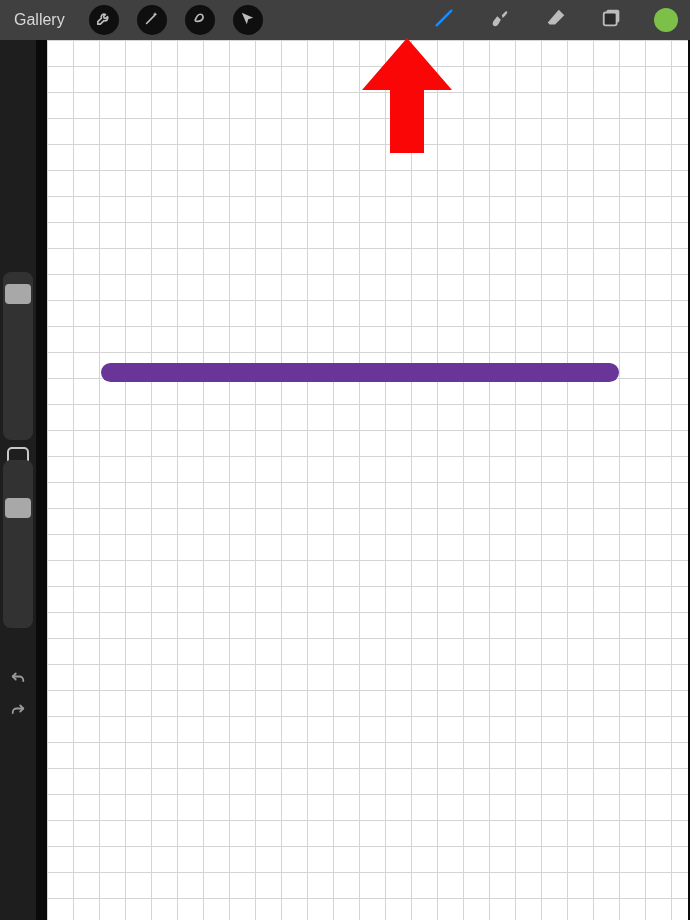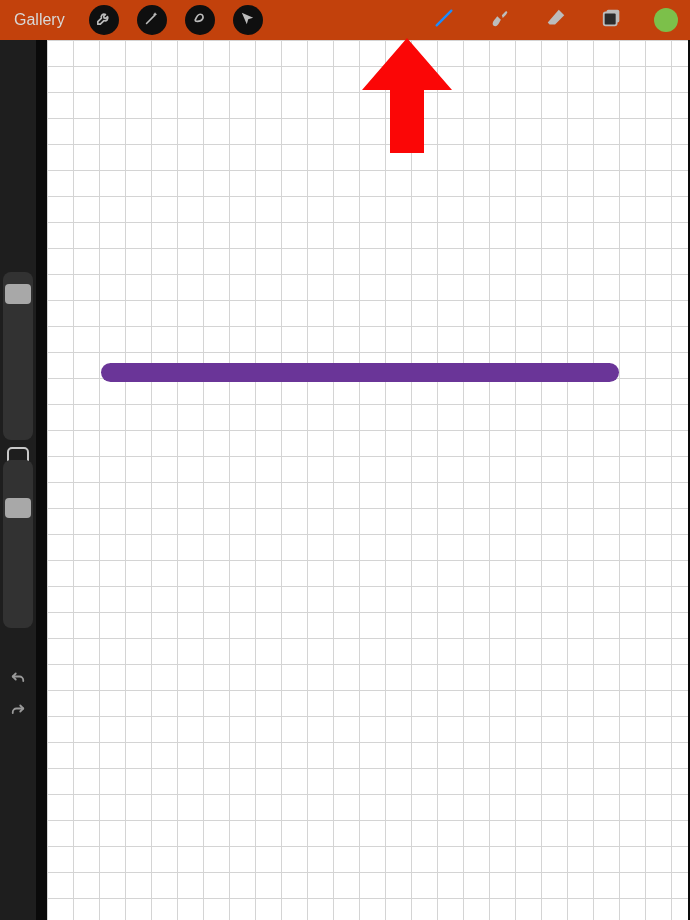--- a/index.html
+++ b/index.html
@@ -3,21 +3,21 @@
 <meta charset="utf-8">
 <style>
   * { margin: 0; padding: 0; box-sizing: border-box; }
   html, body { width: 690px; height: 920px; overflow: hidden; font-family: -apple-system, Helvetica, Arial, sans-serif; background: #000; }
 
   .app { position: relative; width: 690px; height: 920px; background: #000; }
 
   
   .topbar {
     position: absolute; top: 0; left: 0; right: 0; height: 40px;
-    background: #c2410c;
+    background: #404040;
     display: flex; align-items: center;
     padding: 0 8px;
     gap: 12px;
   }
   .gallery-btn { color: #d8d8d8; font-size: 16px; font-weight: 400; cursor: pointer; padding: 4px 6px; }
   .tb-left { display: flex; align-items: center; gap: 18px; margin-left: 6px; }
   .tb-right { display: flex; align-items: center; gap: 28px; margin-left: auto; margin-right: 4px; }
 
   .icon-circle {
     width: 30px; height: 30px; border-radius: 50%;

